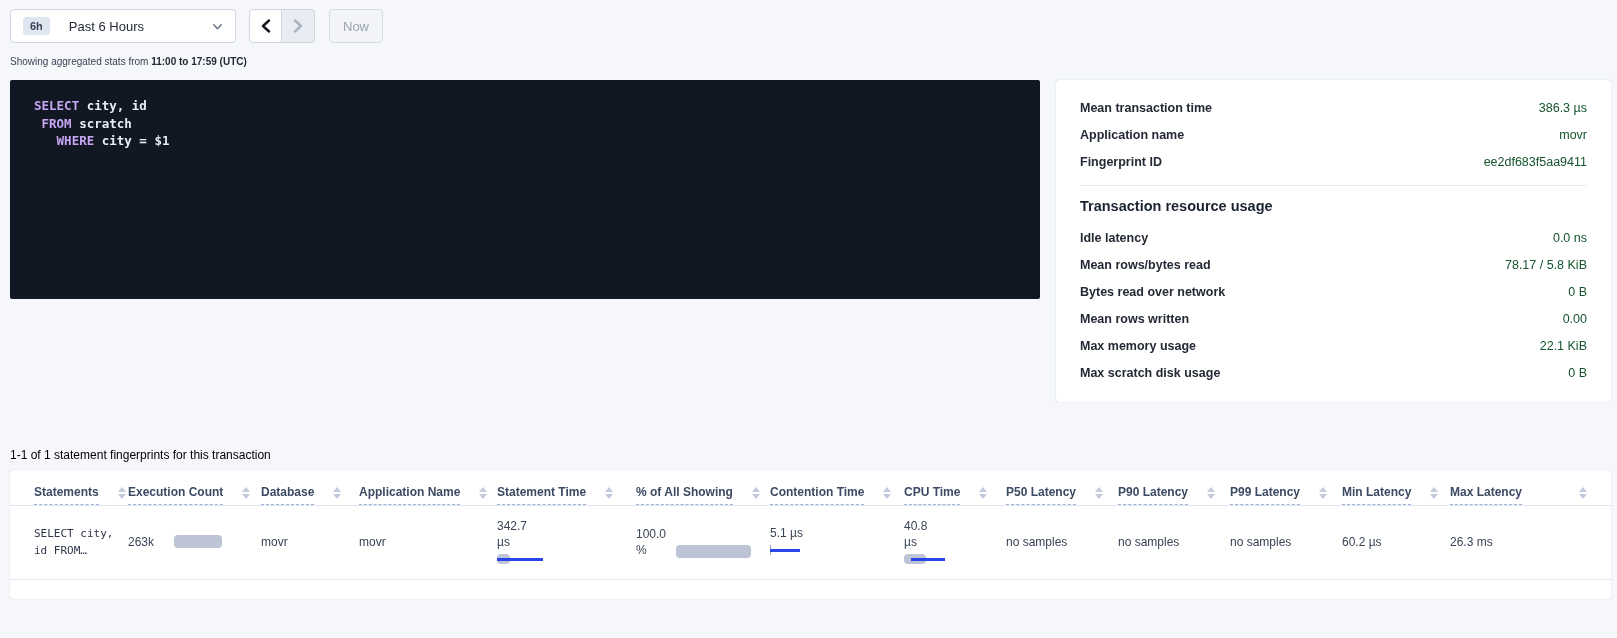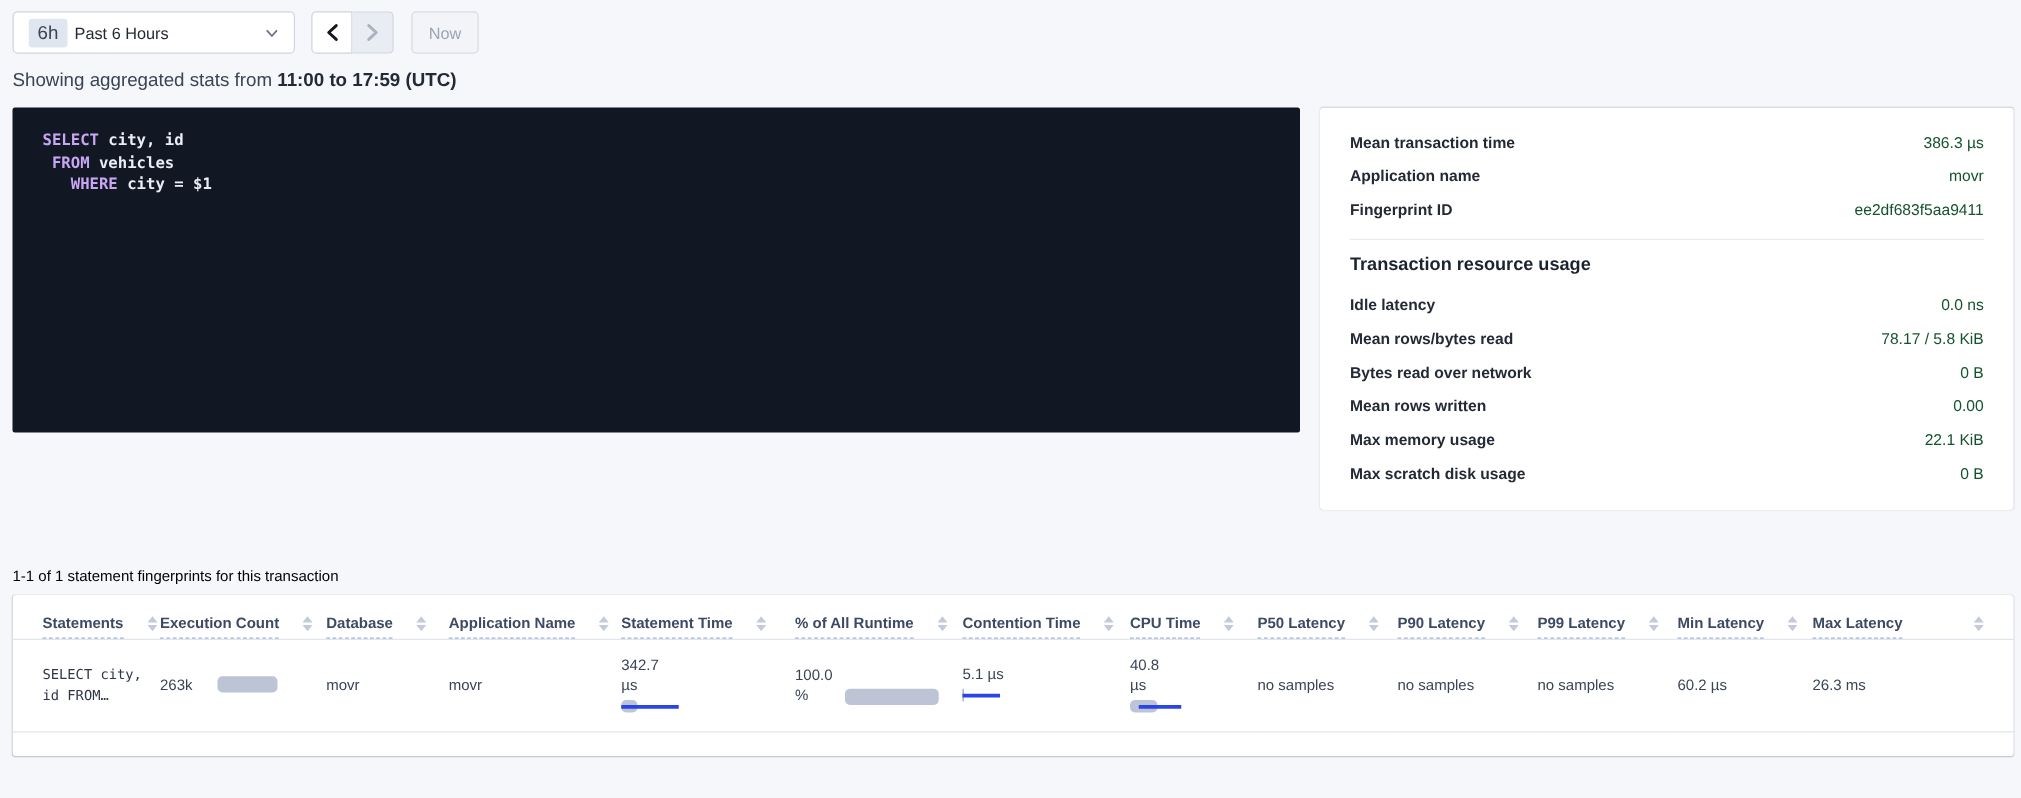--- a/index.html
+++ b/index.html
@@ -20,45 +20,45 @@
   }
   .controls {
     display:flex; align-items:center; margin:9px 0 0 10px; height:34px;
   }
   .time-dropdown {
     width:226px; height:34px; background:#fff;
     border:1px solid #d0d5e0; border-radius:4px;
     display:flex; align-items:center; padding:0 12px; cursor:pointer;
   }
   .time-badge {
-    background:var(--badge-bg); color:#394455; font-weight:normal;
-    font-size:15px; padding:3px 7px; border-radius:3px; margin-right:6px;
+    background:var(--badge-bg); color:#394455; font-weight:bold;
+    font-size:11px; padding:3px 7px; border-radius:3px; margin-right:19px;
   }
   .time-label { font-size:13px; color:#242a35; flex:1; }
   .chev { width:11px; height:11px; }
   .nav-group { display:flex; margin-left:13px; }
   .nav-btn {
     width:33px; height:34px; border:1px solid #d0d5e0; background:#fff;
     display:flex; align-items:center; justify-content:center; cursor:pointer;
   }
   .nav-btn.prev { border-radius:4px 0 0 4px; }
   .nav-btn.next { border-radius:0 4px 4px 0; border-left:none; background:#e9edf3; cursor:default; }
   .now-btn {
     margin-left:14px; height:34px; padding:0 13px;
     border:1px solid #d6dbe3; background:#f2f4f7; border-radius:4px;
     color:#9aa5b5; font-size:13px; cursor:default;
     font-family:"Liberation Sans", sans-serif;
   }
-  .subtitle { margin:13px 0 0 10px; font-size:15px; color:#394455; }
+  .subtitle { margin:13px 0 0 10px; font-size:10px; color:#394455; }
   .subtitle b { color:#242a35; }
 
   
   .main { display:flex; margin:13px 6px 0 10px; gap:16px; align-items:flex-start; }
   .sql-card {
-    flex:0 0 1030px; height:260px; background:#121724; border-radius:2px;
+    flex:0 0 1030px; height:219px; background:#121724; border-radius:2px;
     padding:17px 24px; overflow:hidden;
   }
   .sql-code {
     font-family:"DejaVu Sans Mono", monospace; font-size:12.5px;
     line-height:17.5px; color:#e9edf5; font-weight:bold; white-space:pre;
   }
   .sql-code .kw { color:#c7a6f2; }
 
   .summary-card {
     flex:1; background:#fff; border-radius:3px;
@@ -139,21 +139,21 @@
           </svg>
       </div>
     </div>
     <button class="now-btn">Now</button>
   </div>
 
   <p class="subtitle"><span>Showing aggregated stats from </span><b>11:00 to 17:59 (UTC)</b></p>
 
   <div class="main">
     <div class="sql-card">
-      <div class="sql-code"><div><span class="kw">SELECT</span><span> city, id</span></div><div><span> </span><span class="kw">FROM</span><span> vehicles</span></div><div><span>   </span><span class="kw">WHERE</span><span> city = $1</span></div></div>
+      <div class="sql-code"><div><span class="kw">SELECT</span><span> city, id</span></div><div><span> </span><span class="kw">FROM</span><span> scratch</span></div><div><span>   </span><span class="kw">WHERE</span><span> city = $1</span></div></div>
     </div>
 
     <div class="summary-card">
       <div class="kv-row">
         <span class="kv-label">Mean transaction time</span>
         <span class="kv-value">386.3 µs</span>
       </div>
       <div class="kv-row">
         <span class="kv-label">Application name</span>
         <span class="kv-value">movr</span>
@@ -252,21 +252,21 @@
               <span class="th-inner">
                 <span class="th-label">Statement Time</span>
                 <span class="sort">
                   <i class="up"></i>
                   <i class="down"></i>
                 </span>
               </span>
             </th>
           <th>
               <span class="th-inner">
-                <span class="th-label">% of All Runtime</span>
+                <span class="th-label">% of All Showing</span>
                 <span class="sort">
                   <i class="up"></i>
                   <i class="down"></i>
                 </span>
               </span>
             </th>
           <th>
               <span class="th-inner">
                 <span class="th-label">Contention Time</span>
                 <span class="sort">

